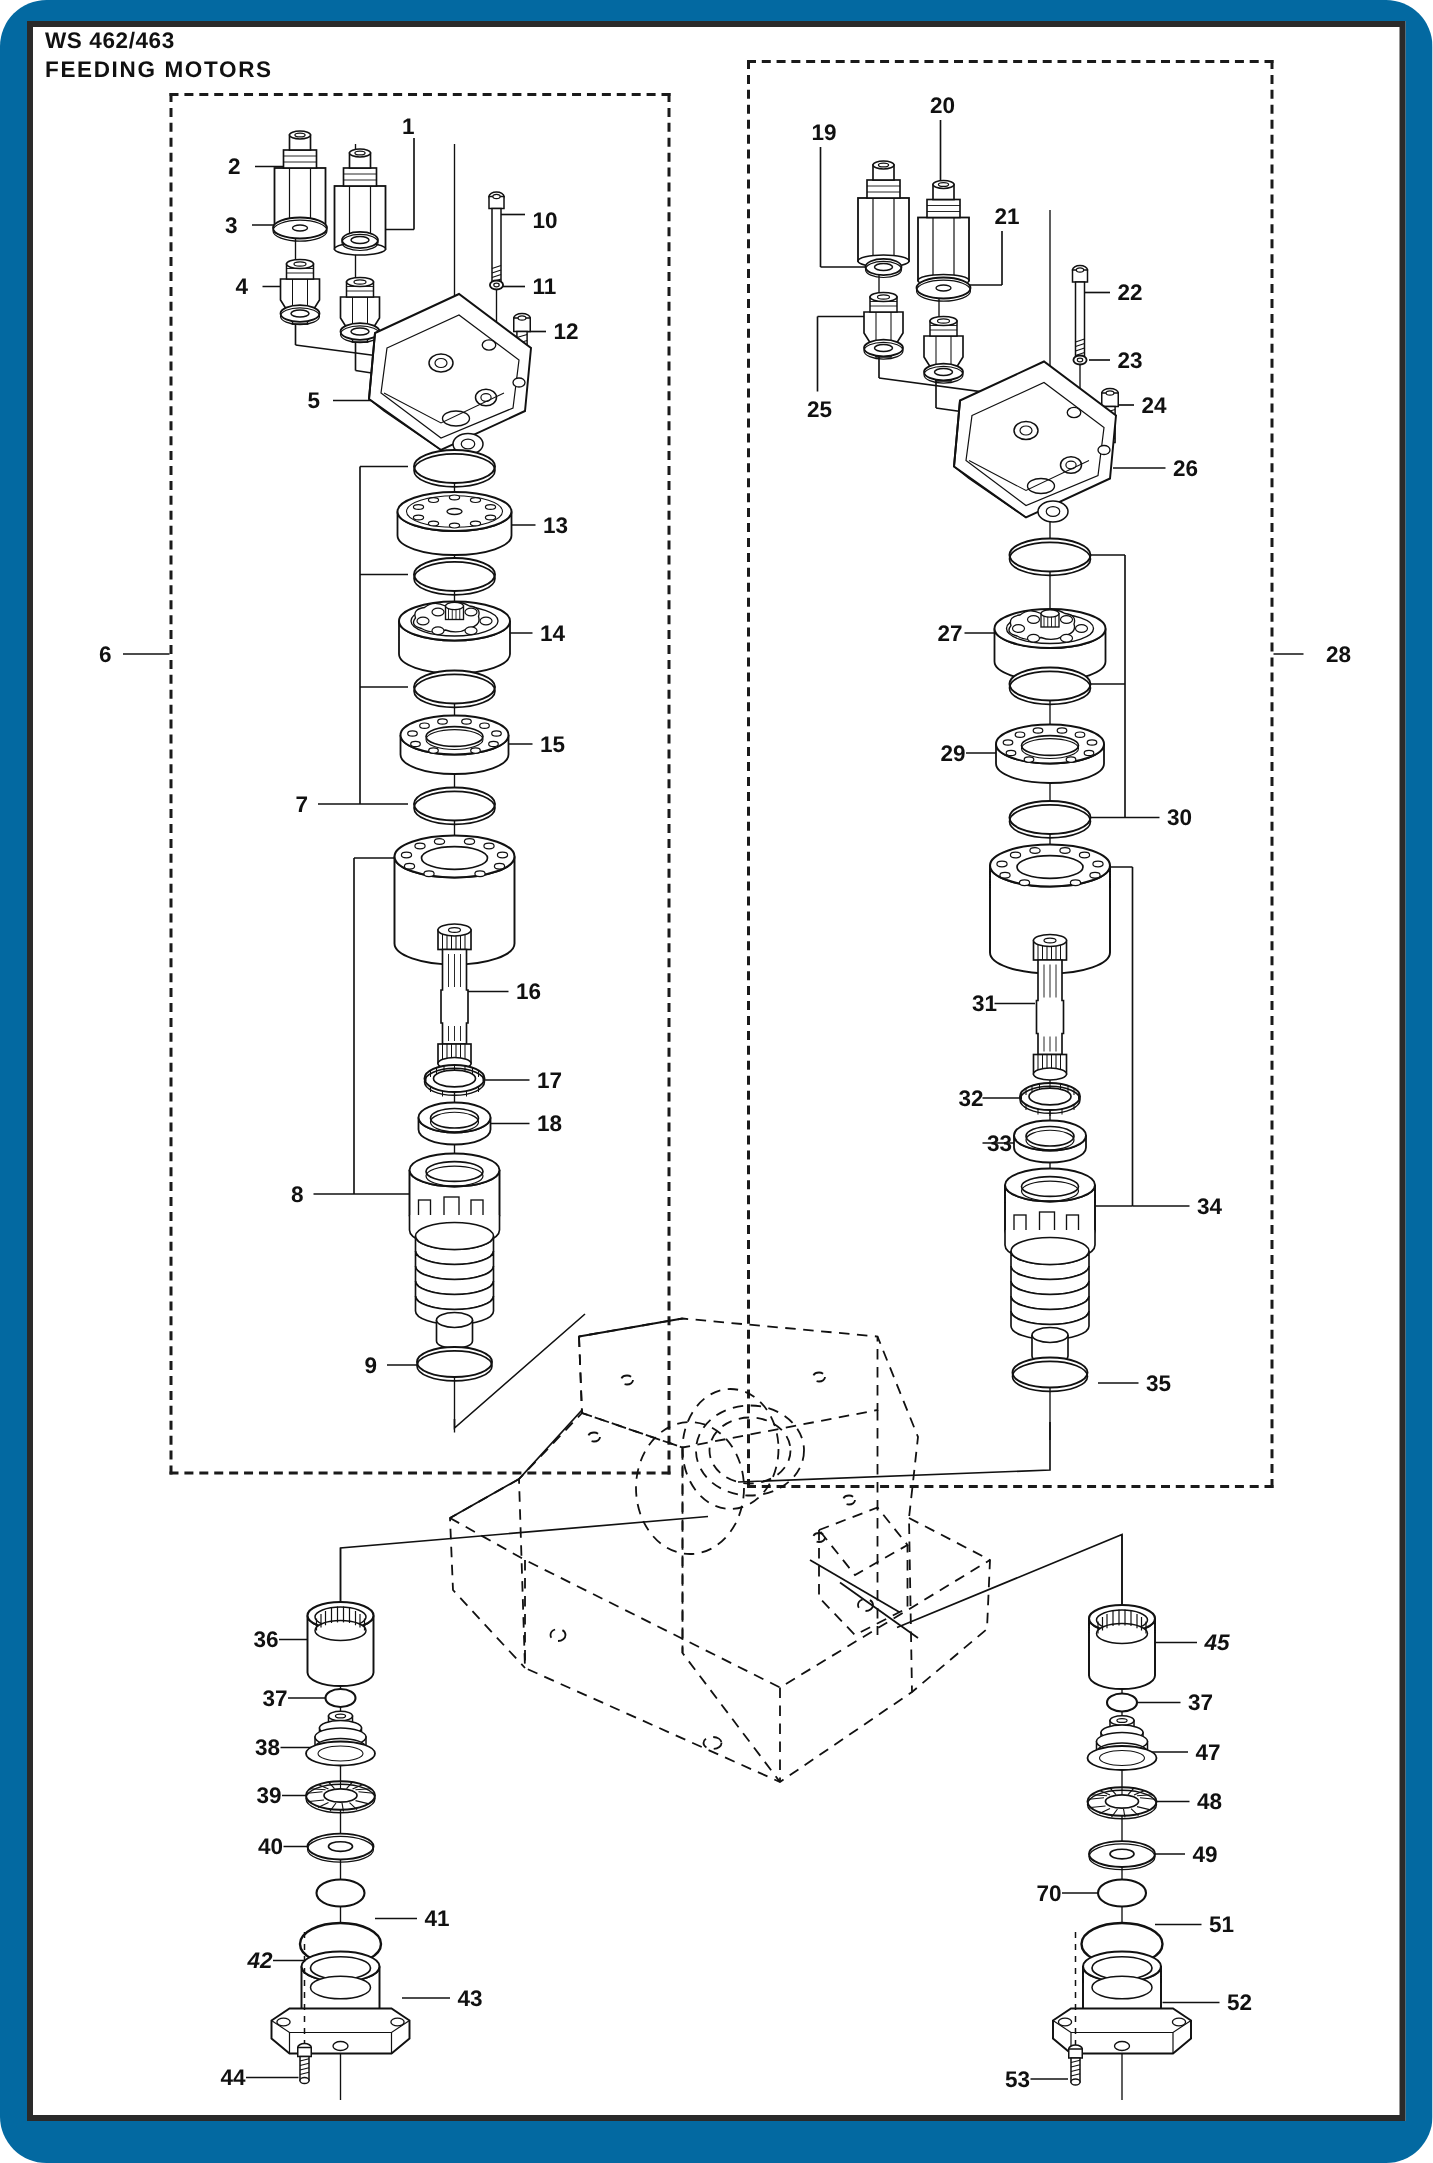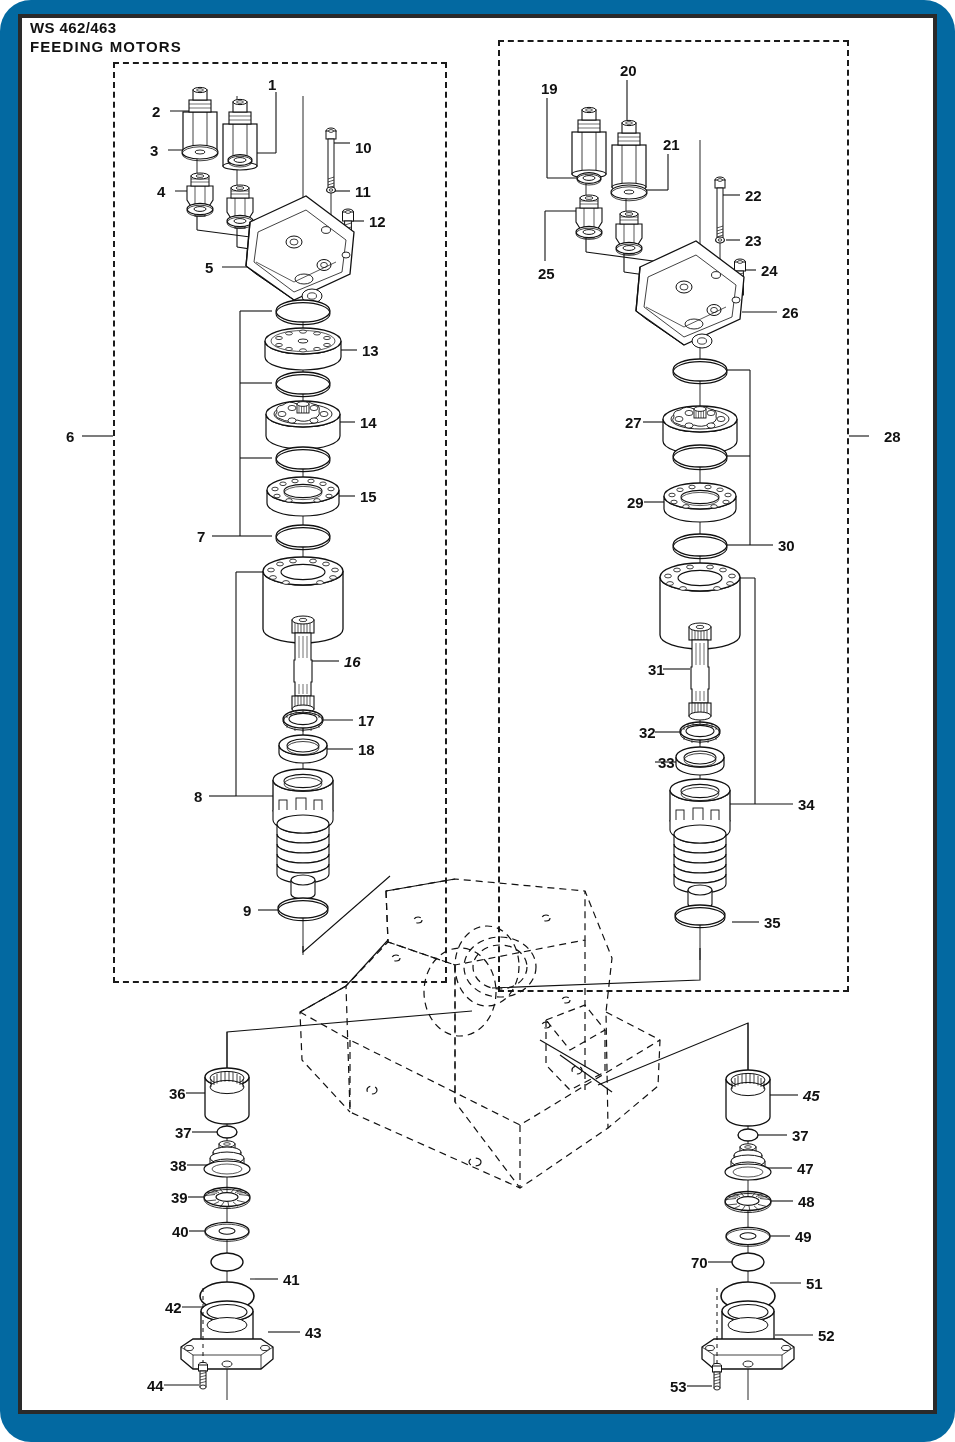--- a/index.html
+++ b/index.html
@@ -730,21 +730,21 @@
   <div class="callout" style="left:66px;top:429px;">6</div>
   <div class="callout" style="left:197px;top:529px;">7</div>
   <div class="callout" style="left:194px;top:789px;">8</div>
   <div class="callout" style="left:243px;top:903px;">9</div>
   <div class="callout" style="left:355px;top:120px;margin-top:20px;">10</div>
   <div class="callout" style="left:355px;top:184px;">11</div>
   <div class="callout" style="left:369px;top:214px;">12</div>
   <div class="callout" style="left:362px;top:343px;">13</div>
   <div class="callout" style="left:360px;top:415px;">14</div>
   <div class="callout" style="left:360px;top:489px;">15</div>
-  <div class="callout" style="left:344px;top:654px;font-style:italic;">16</div>
+  <div class="callout" style="left:344px;top:654px;">16</div>
   <div class="callout" style="left:358px;top:713px;">17</div>
   <div class="callout" style="left:358px;top:742px;">18</div>
   <div class="callout" style="left:541px;top:81px;">19</div>
   <div class="callout" style="left:620px;top:63px;">20</div>
   <div class="callout" style="left:663px;top:137px;">21</div>
   <div class="callout" style="left:745px;top:188px;">22</div>
   <div class="callout" style="left:745px;top:233px;">23</div>
   <div class="callout" style="left:761px;top:263px;">24</div>
   <div class="callout" style="left:538px;top:266px;">25</div>
   <div class="callout" style="left:782px;top:305px;">26</div>
@@ -756,21 +756,21 @@
   <div class="callout" style="left:639px;top:725px;">32</div>
   <div class="callout" style="left:639px;top:755px;margin-left:19px;">33</div>
   <div class="callout" style="left:798px;top:797px;">34</div>
   <div class="callout" style="left:764px;top:915px;">35</div>
   <div class="callout" style="left:169px;top:1086px;">36</div>
   <div class="callout" style="left:175px;top:1125px;">37</div>
   <div class="callout" style="left:170px;top:1158px;">38</div>
   <div class="callout" style="left:171px;top:1190px;">39</div>
   <div class="callout" style="left:172px;top:1224px;text-align:center;">40</div>
   <div class="callout" style="left:283px;top:1272px;">41</div>
-  <div class="callout" style="left:165px;top:1300px;">42</div>
+  <div class="callout" style="left:165px;top:1300px;font-style:italic;">42</div>
   <div class="callout" style="left:305px;top:1325px;">43</div>
   <div class="callout" style="left:147px;top:1378px;">44</div>
   <div class="callout" style="left:803px;top:1088px;font-style:italic;">45</div>
   <div class="callout" style="left:792px;top:1128px;">37</div>
   <div class="callout" style="left:797px;top:1161px;">47</div>
   <div class="callout" style="left:798px;top:1194px;">48</div>
   <div class="callout" style="left:795px;top:1229px;">49</div>
   <div class="callout" style="left:691px;top:1255px;">70</div>
   <div class="callout" style="left:806px;top:1276px;">51</div>
   <div class="callout" style="left:818px;top:1328px;">52</div>

